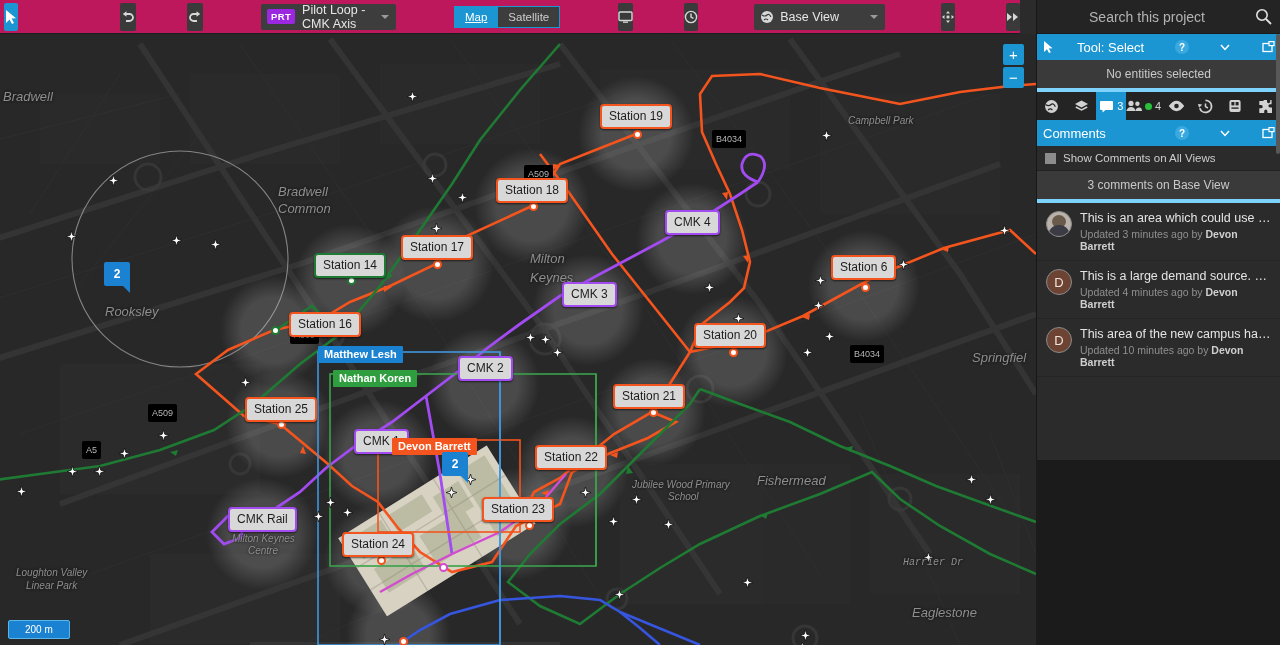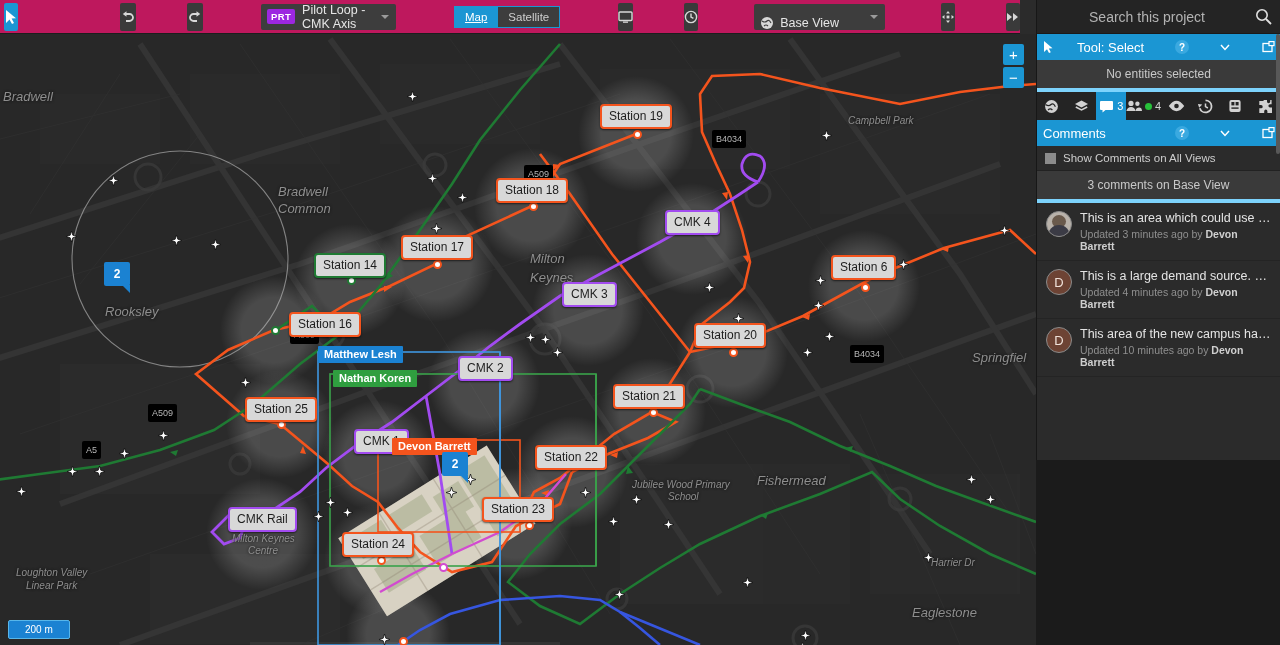--- a/index.html
+++ b/index.html
@@ -53,21 +53,21 @@
     display: flex; align-items: center; justify-content: center;
     background: #3d3d3d; color: #cfcfcf; cursor: pointer;
     border: 1px solid #1b96d3;
   }
   .seg-btn.on { background: #1b96d3; color: #fff; text-decoration: underline; }
   .seg-btn:first-child { border-right: none; }
 
   .view-select {
     height: 26px; width: 340px; margin-left: 8px;
     background: #3d3d3d; border-radius: 2px;
-    display: flex; align-items: flex-end; padding: 0 6px;
+    display: flex; align-items: center; padding: 0 6px;
     color: #e6e6e6; font-size: 12.5px; cursor: pointer; position: relative;
   }
 
   
   #map {
     position: absolute; top: 34px; left: 0; width: 1036px; height: 611px;
     background: #252525; overflow: hidden;
   }
   #maplayer { position: absolute; inset: 0; }
   .road { fill: none; stroke: #3c3c3c; }
@@ -616,21 +616,21 @@
           <div class="place sm" style="left: 848px; top: 81px;">Campbell Park</div>
           <div class="place" style="left: 972px; top: 316px;">Springfiel</div>
           <div class="place" style="left: 757px; top: 439px;">Fishermead</div>
           <div class="place" style="left: 912px; top: 571px;">Eaglestone</div>
           <div class="place sm" style="left: 632px; top: 445px;">Jubilee Wood Primary</div>
           <div class="place sm" style="left: 668px; top: 457px;">School</div>
           <div class="place sm" style="left: 16px; top: 533px;">Loughton Valley</div>
           <div class="place sm" style="left: 26px; top: 546px;">Linear Park</div>
           <div class="place sm" style="left: 232px; top: 499px;">Milton Keynes</div>
           <div class="place sm" style="left: 248px; top: 511px;">Centre</div>
-          <div class="place sm" style="left: 931px; top: 523px;">Harrier Dr</div>
+          <div class="place sm" style="left: 903px; top: 523px; font-family: Liberation Mono, monospace;">Harrier Dr</div>
         </div>
       <div id="shields">
           <div class="shield" style="left: 524px; top: 131px;">A509</div>
           <div class="shield" style="left: 712px; top: 96px;">B4034</div>
           <div class="shield" style="left: 850px; top: 311px;">B4034</div>
           <div class="shield" style="left: 290px; top: 292px;">A509</div>
           <div class="shield" style="left: 148px; top: 370px;">A509</div>
           <div class="shield" style="left: 82px; top: 407px;">A5</div>
         </div>
 

